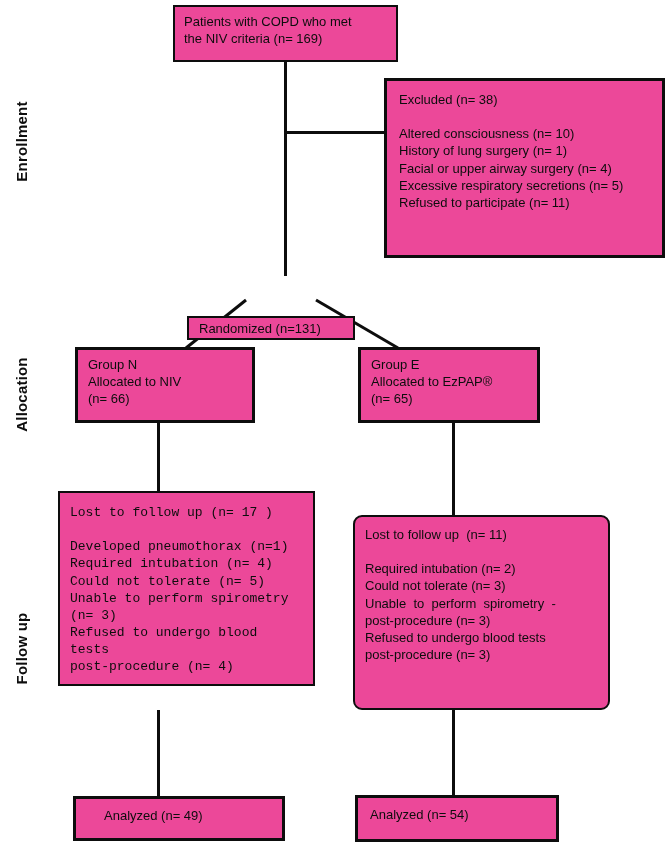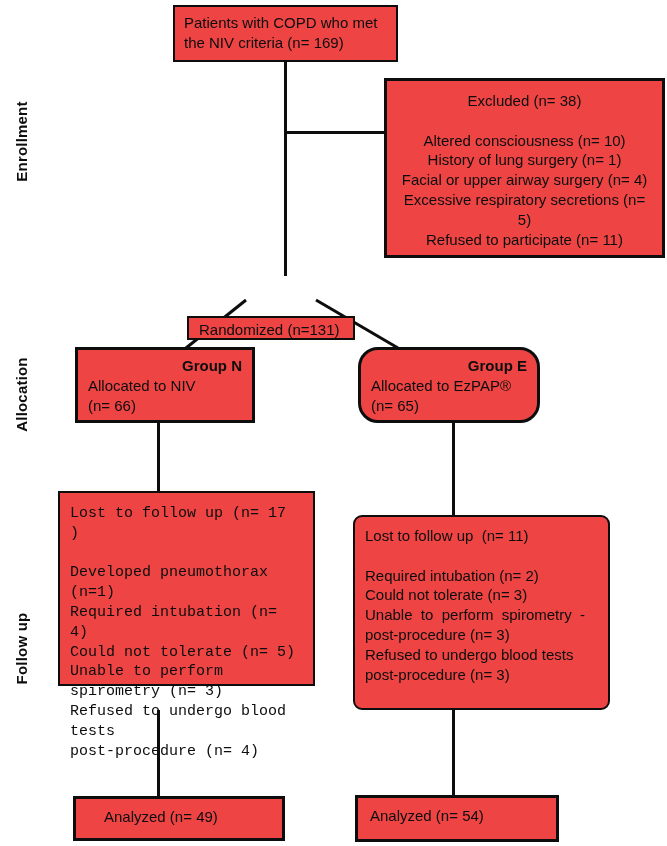--- a/index.html
+++ b/index.html
@@ -9,40 +9,40 @@
     height: 846px;
     background: #ffffff;
     font-family: "Liberation Sans", "DejaVu Sans", sans-serif;
     color: #0d0d0d;
     overflow: hidden;
   }
 
   
   .fbox {
     position: absolute;
-    background: #ef4444;
+    background: #ec4899;
     border: 2px solid #0d0d0d;
     box-sizing: border-box;
-    font-size: 15px;
+    font-size: 13px;
     line-height: 1.32;
     color: #0d0d0d;
   }
   .fbox .line { white-space: pre-wrap; }
 
   .box-patients   { left: 173px; top: 5px;   width: 225px; height: 57px;  padding: 6px 9px; }
-  .box-excluded   { left: 384px; top: 78px;  width: 281px; height: 180px; padding: 10px 12px; border-width: 3px; text-align: center; }
+  .box-excluded   { left: 384px; top: 78px;  width: 281px; height: 180px; padding: 10px 12px; border-width: 3px; }
   .box-randomized { left: 187px; top: 276px; width: 168px; height: 24px;  padding: 2px 10px; margin-top: 40px; }
   .box-group-n    { left: 75px;  top: 347px; width: 180px; height: 76px;  padding: 6px 10px; border-width: 3px; }
-  .box-group-e    { left: 358px; top: 347px; width: 182px; height: 76px;  padding: 6px 10px; border-width: 3px; border-radius: 20px; }
+  .box-group-e    { left: 358px; top: 347px; width: 182px; height: 76px;  padding: 6px 10px; border-width: 3px; }
   .box-lost-n     { left: 58px;  top: 491px; width: 257px; height: 195px; padding: 11px 10px; font-family: Liberation Mono, monospace; }
   .box-lost-e     { left: 353px; top: 515px; width: 257px; height: 195px; padding: 9px 10px; border-radius: 9px; }
   .box-analyzed-n { left: 73px;  top: 796px; width: 212px; height: 45px;  padding: 8px 28px; border-width: 3px; }
   .box-analyzed-e { left: 355px; top: 795px; width: 204px; height: 47px;  padding: 8px 12px; border-width: 3px; }
 
-  .group-title { font-weight: bold; text-align: right; }
+  .group-title { font-weight: normal; }
 
   
   .conn { position: absolute; background: #0d0d0d; }
   .conn-v-top     { left: 284px; top: 62px;  width: 3px;   height: 214px; }
   .conn-h-excl    { left: 284px; top: 131px; width: 100px; height: 3px; }
   .conn-v-left-1  { left: 157px; top: 423px; width: 3px;   height: 92px; }
   .conn-v-right-1 { left: 452px; top: 423px; width: 3px;   height: 92px; }
   .conn-v-left-2  { left: 157px; top: 710px; width: 3px;   height: 86px; }
   .conn-v-right-2 { left: 452px; top: 710px; width: 3px;   height: 85px; }
 

